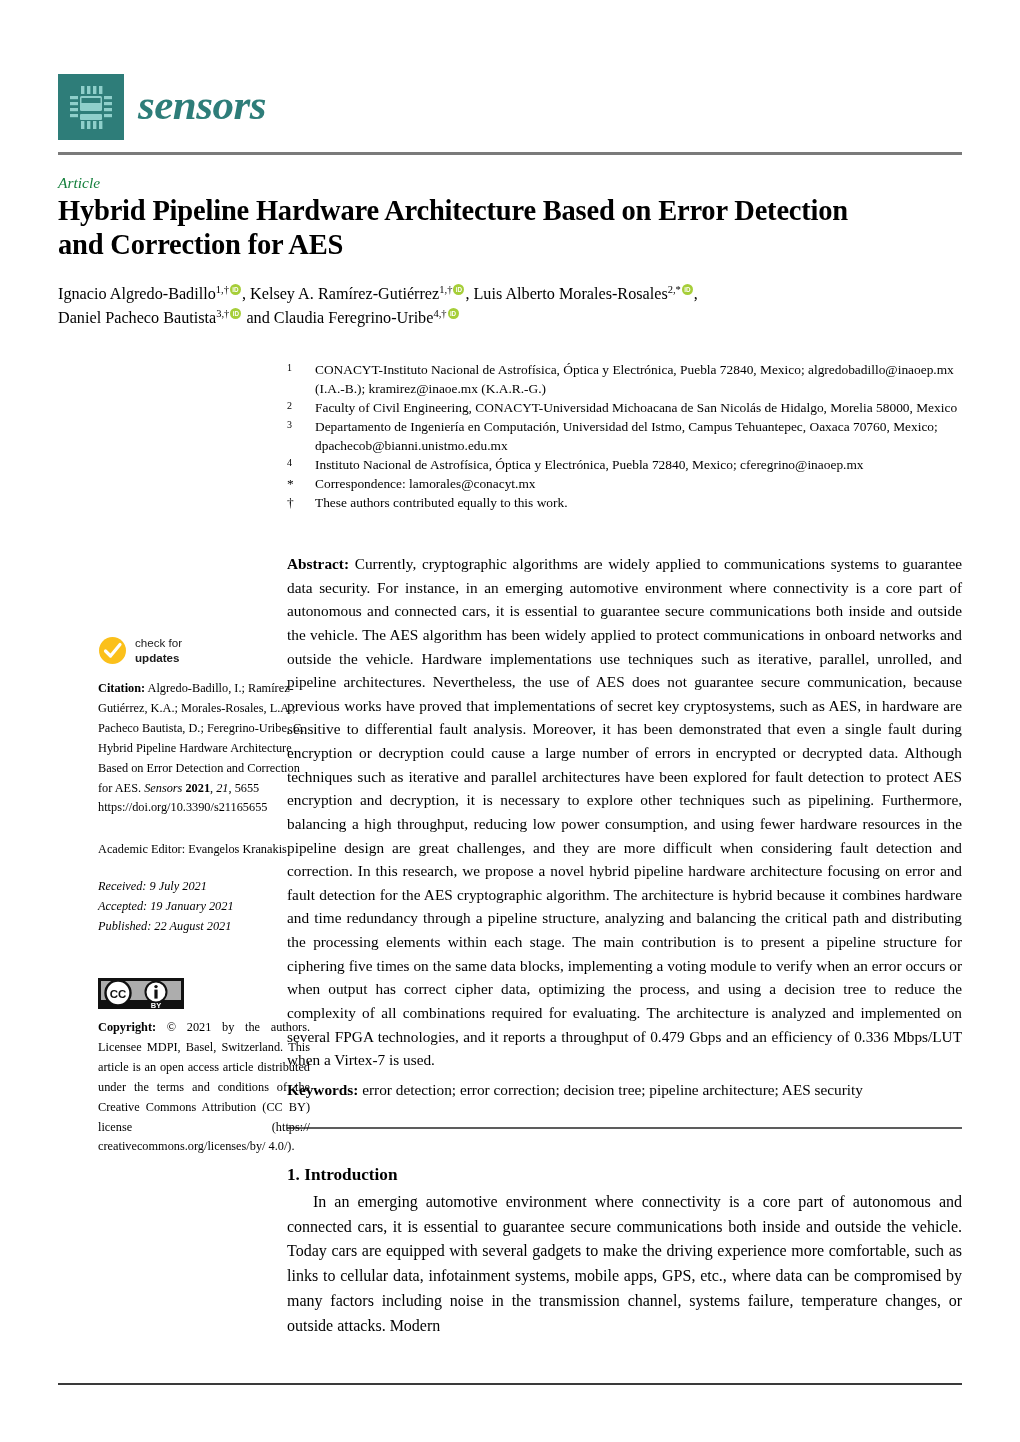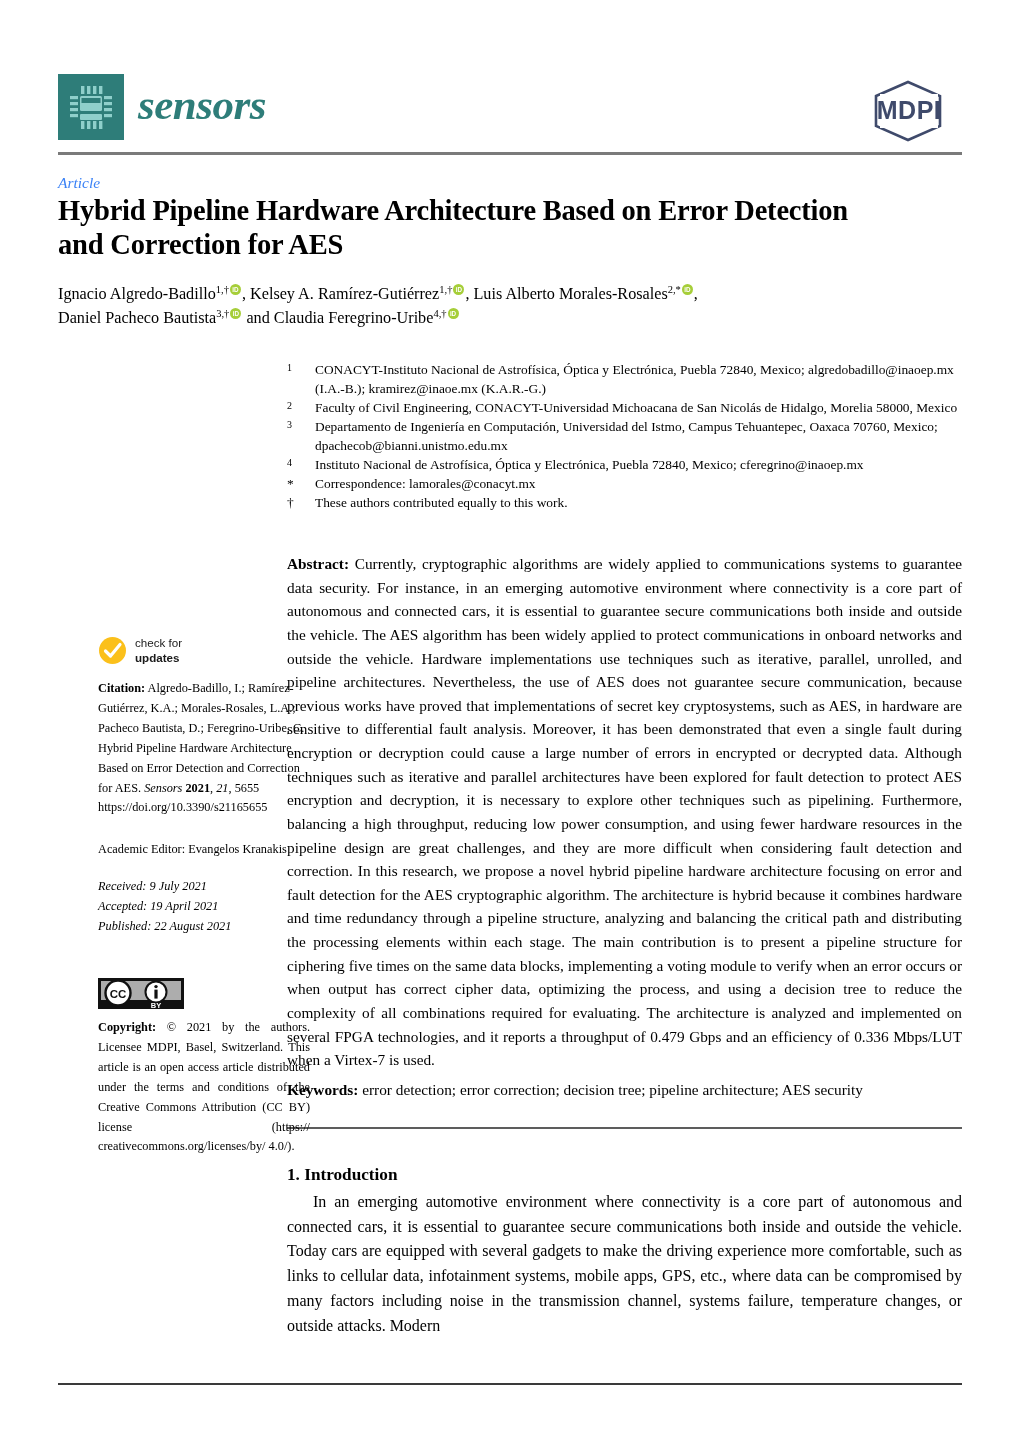--- a/index.html
+++ b/index.html
@@ -73,21 +73,21 @@
     background: #7a7a7a;
   }
 
   
   .article-type {
     position: absolute;
     left: 58px;
     top: 174px;
     font-style: italic;
     font-size: 15.5px;
-    color: #3b82f6;
+    color: #15803d;
   }
   .paper-title {
     position: absolute;
     left: 58px;
     top: 194px;
     width: 830px;
     font-size: 28.5px;
     font-weight: bold;
     line-height: 1.18;
     letter-spacing: -0.2px;
@@ -307,27 +307,20 @@
             <rect x="46" y="22" width="8" height="3.2"></rect>
             <rect x="46" y="28" width="8" height="3.2"></rect>
             <rect x="46" y="34" width="8" height="3.2"></rect>
             <rect x="46" y="40" width="8" height="3.2"></rect>
           </g>
         </svg>
       </div>
       <div class="journal-name">sensors</div>
     </div>
 
-    <div class="mdpi-logo">
-      <svg width="104" height="62" viewBox="0 0 104 62" aria-hidden="true">
-        <polygon points="18,16 50,2 82,16 82,46 50,60 18,46" fill="none" stroke="#3f4a6b" stroke-width="2.6"></polygon>
-        <rect x="22" y="14" width="58" height="34" fill="#ffffff"></rect>
-        <text x="51" y="39" text-anchor="middle" font-family="Liberation Sans, sans-serif" font-size="25" font-weight="bold" fill="#3f4a6b" letter-spacing="0.5">MDPI</text>
-      </svg>
-    </div>
   </div>
   <div class="header-rule"></div>
 
   <div class="article-type">Article</div>
   <div class="paper-title">Hybrid Pipeline Hardware Architecture Based on Error Detection and Correction for AES</div>
 
   <div class="authors">
     <span>
       <span>Ignacio Algredo-Badillo</span><span class="sup">1,†</span><span class="orcid"></span><span>, </span><span>Kelsey A. Ramírez-Gutiérrez</span><span class="sup">1,†</span><span class="orcid"></span><span>, </span><span>Luis Alberto Morales-Rosales</span><span class="sup">2,*</span><span class="orcid"></span><span>,</span>
     </span><br>
@@ -402,21 +395,21 @@
       <span>5655</span>
       <span>https://doi.org/10.3390/s21165655</span>
     </div>
 
     <div class="sb-gap-md"></div>
     <div class="sb-block">Academic Editor: Evangelos Kranakis</div>
 
     <div class="sb-gap-sm"></div>
     <div class="dates-block">
       <div>Received: 9 July 2021</div>
-      <div>Accepted: 19 April 2021</div>
+      <div>Accepted: 19 January 2021</div>
       <div>Published: 22 August 2021</div>
     </div>
 
     <div class="sb-gap-sm"></div>
 
     <div class="cc-badge">
       <svg width="86" height="31" viewBox="0 0 86 31" aria-hidden="true">
         <rect x="0" y="0" width="86" height="31" fill="#111111"></rect>
         <rect x="3" y="3" width="80" height="19" fill="#adadad"></rect>
         <circle cx="20" cy="15" r="12.5" fill="#ffffff"></circle>

